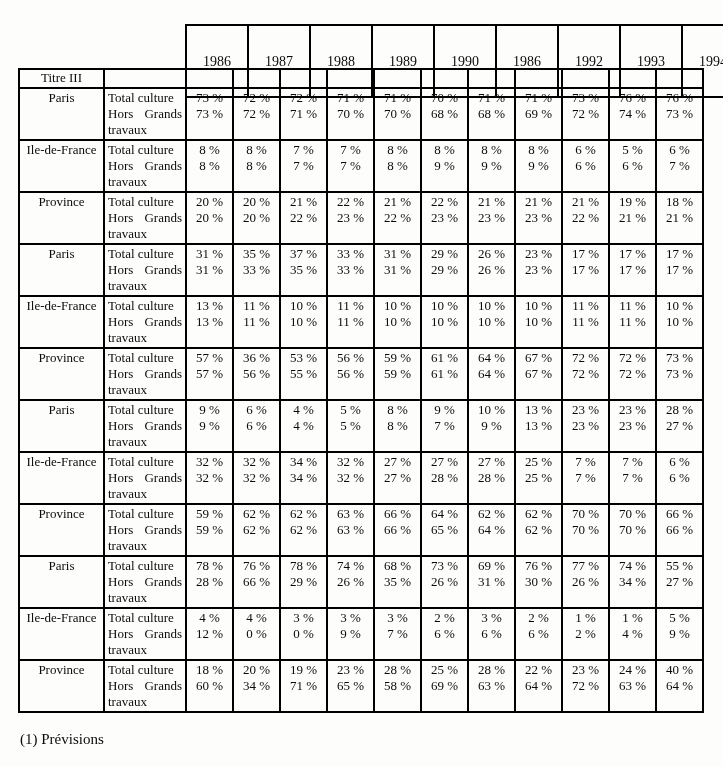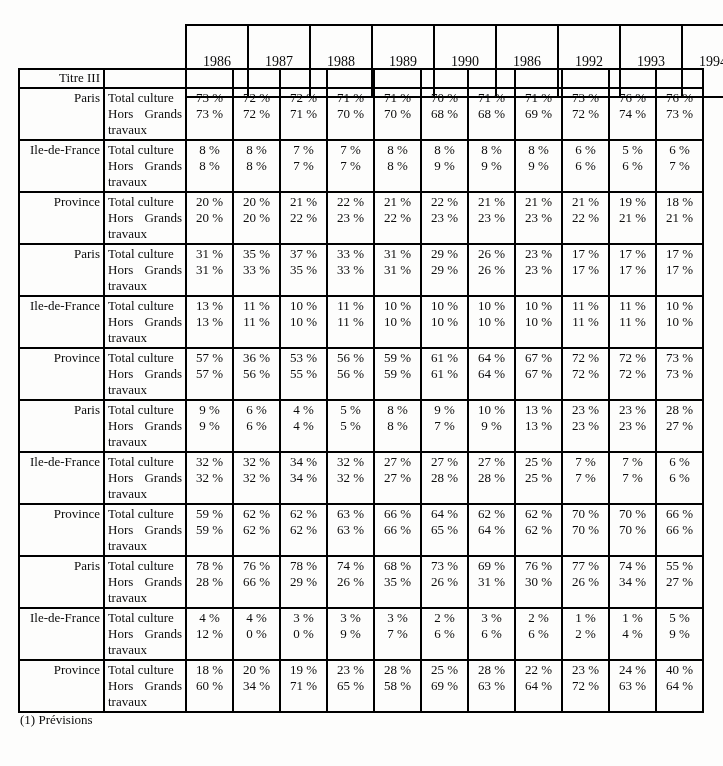--- a/index.html
+++ b/index.html
@@ -44,31 +44,31 @@
   }
   .body-table td {
     border: 2px solid #000;
     font-size: 13px;
     vertical-align: top;
     padding: 0 3px;
     overflow: hidden;
   }
   .section-row td { height: 17px; line-height: 16px; }
   .region-row td { height: 49px; line-height: 16px; padding-top: 1px; }
-  .region-cell, .section-title { text-align: right; }
+  .region-cell, .section-title { text-align: center; }
   .sublabel-cell { text-align: left; }
   .hors-label { text-align: justify; }
   .val-cell { text-align: center; padding-left: 0; padding-right: 0; }
   .val-line { line-height: 16px; }
 
   .footnote {
     position: absolute;
     left: 20px;
-    top: 712px;
-    font-size: 13px;
+    top: 731px;
+    font-size: 15px;
   }
 </style>
 </head>
 <body>
 
 <div class="page">
 
   <table class="header-table">
     <thead>
       <tr id="head-row">

